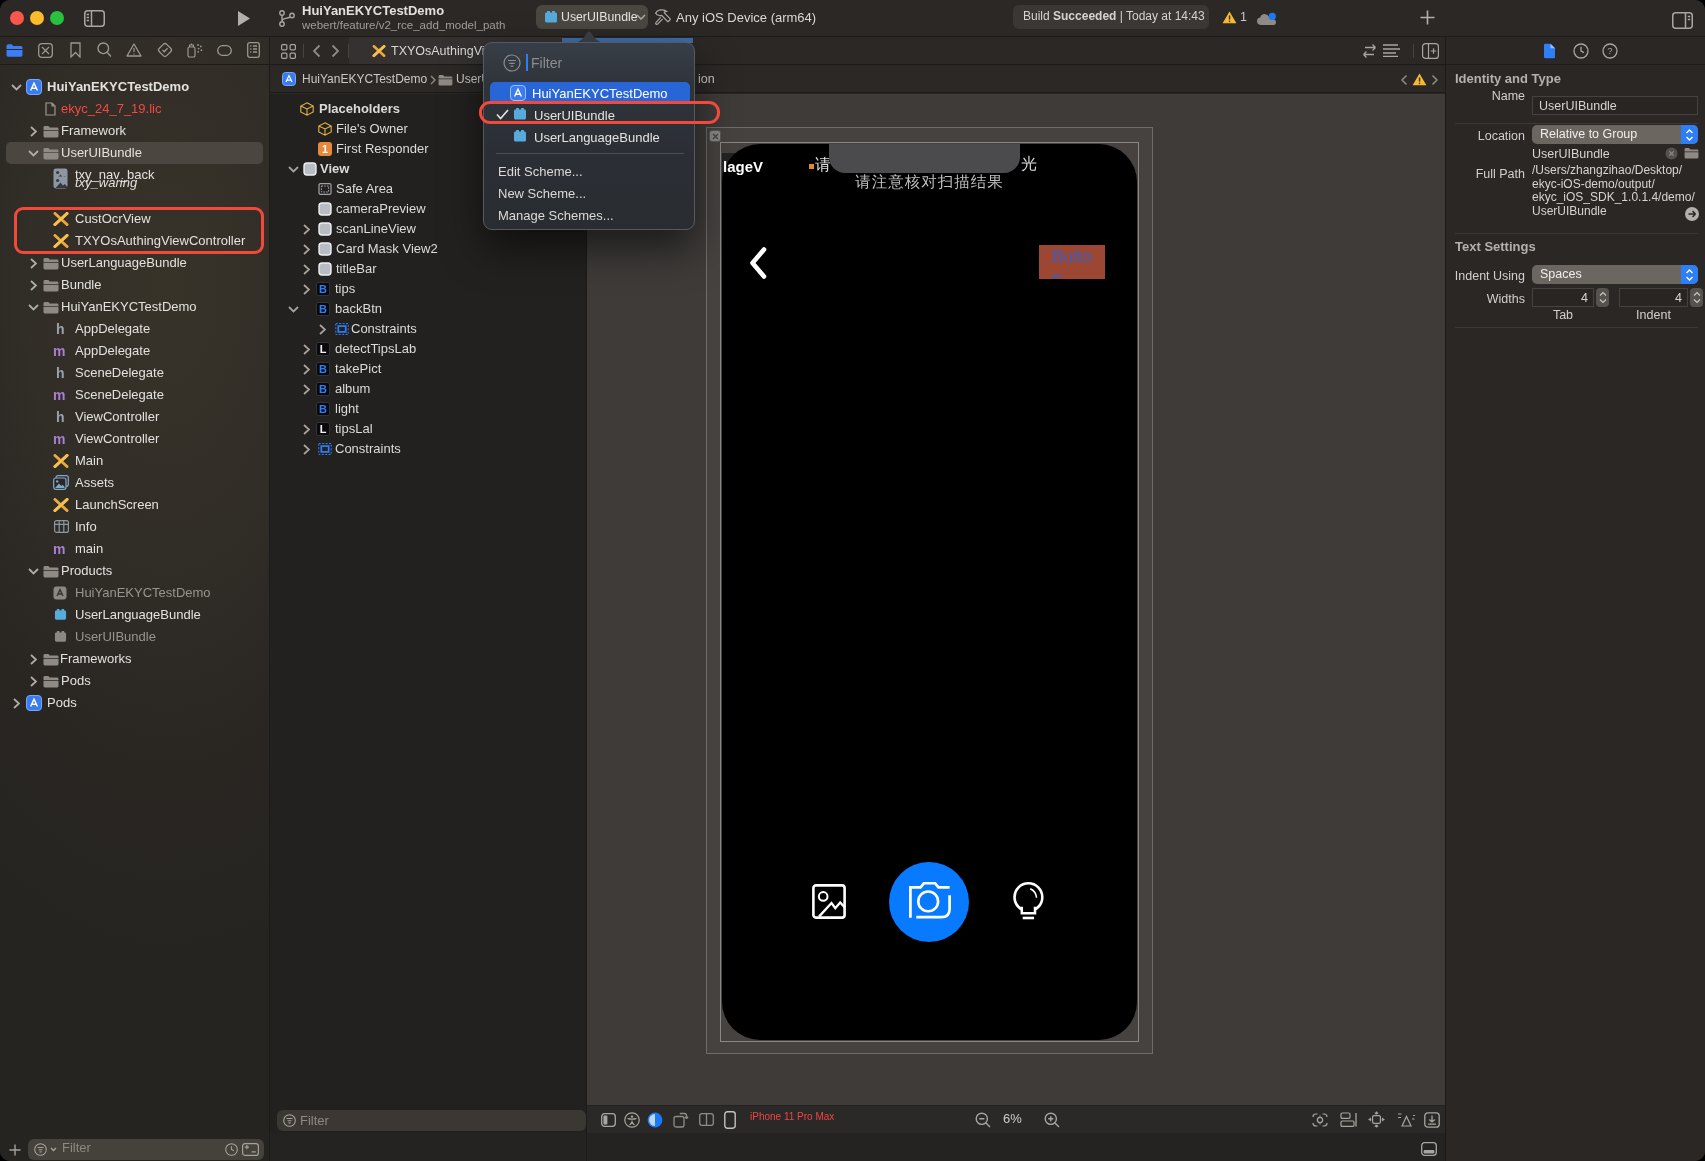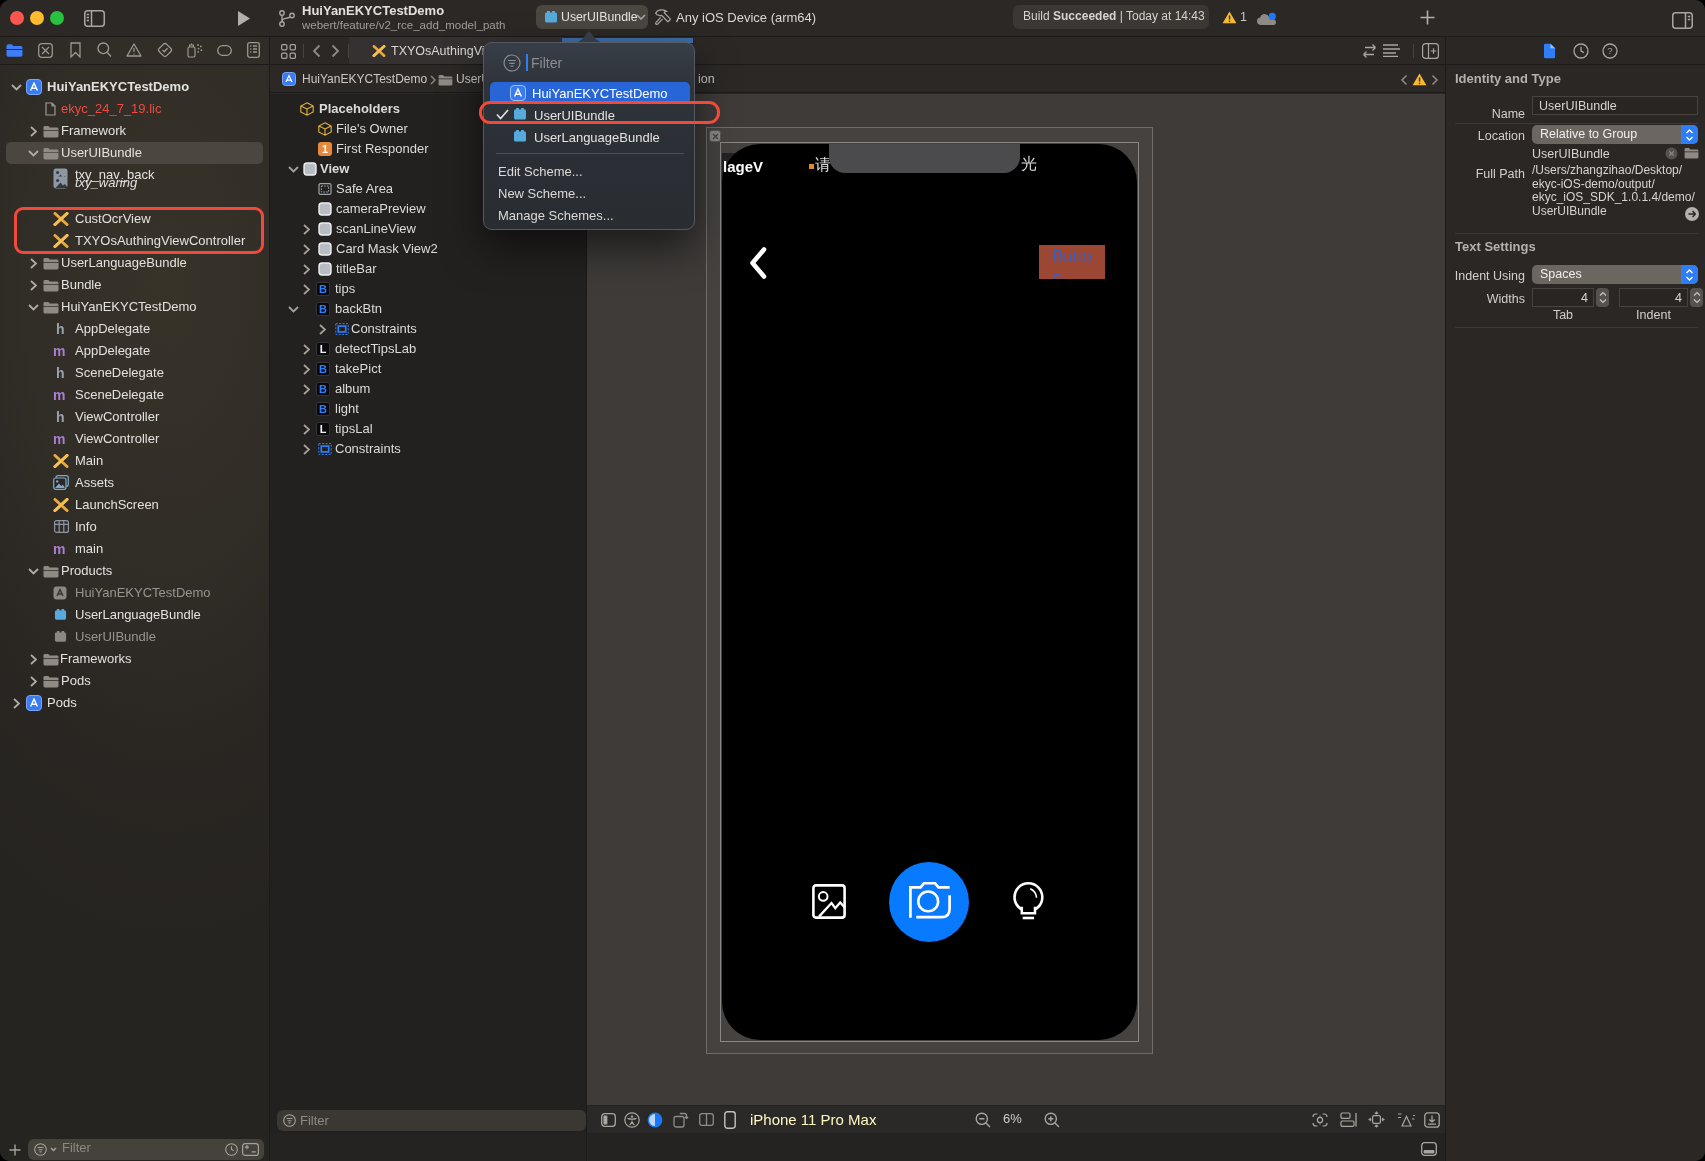--- a/index.html
+++ b/index.html
@@ -654,20 +654,21 @@
 
     <div class="abs" style="left:135px;top:59px;width:41px;height:30px;overflow:hidden;">
       <div class="abs" style="left:1px;top:5px;font-size:15px;font-weight:bold;color:#fff;white-space:nowrap;">lageV</div>
     </div>
 
     <div class="abs" style="left:228px;top:61px;font-size:16px;color:#ddd;">请</div>
     <div class="abs" style="left:222px;top:70px;width:5px;height:5px;background:#e08a2e;"></div>
     <div class="abs" style="left:434px;top:60px;font-size:16px;color:#ddd;">光</div>
     <div class="abs" style="left:242px;top:50px;width:191px;height:29px;background:#4b4a4c;border-radius:0 0 16px 16px;"></div>
 
+    <div class="abs" style="left:135px;top:78px;width:415px;text-align:center;font-size:15.5px;color:#bfbfbf;letter-spacing:1px;">请注意核对扫描结果</div>
 
     <svg class="abs" style="left:161px;top:153px;" width="19" height="32" viewBox="0 0 19 32">
         <path d="M16 2.5 L4.5 16 L16 29.5" stroke="#fff" stroke-width="4.6" fill="none" stroke-linecap="round" stroke-linejoin="round"></path>
       </svg>
     <div class="abs" style="left:452px;top:151px;width:66px;height:34px;background:#9c4734;overflow:hidden;">
       <div class="abs" style="left:13px;top:1px;width:46px;font-size:17px;line-height:21px;color:#3a5ec0;word-break:break-all;">Button</div>
     </div>
 
     <svg class="abs" style="left:225px;top:790px;" width="34" height="35" viewBox="0 0 34 35">
         <g stroke="#fff" stroke-width="2.6" fill="none">
@@ -715,21 +716,21 @@
           <path d="M8 1.5 L12.5 1.5 Q14.8 1.5 14.8 4 L14.8 6.5 M14.8 6.5 L13 4.8 M14.8 6.5 L16.2 4.8" transform="translate(-1.2,0)"></path>
         </g>
       </svg>
     <svg class="abs" style="left:112px;top:7px;" width="15" height="13" viewBox="0 0 15 13">
         <rect x="0.7" y="0.7" width="13.6" height="11.6" rx="2.4" stroke="#8f8b86" stroke-width="1.3" fill="none"></rect>
         <line x1="7.5" y1="0.7" x2="7.5" y2="12.3" stroke="#8f8b86" stroke-width="1.3"></line>
       </svg>
     <svg class="abs" style="left:137px;top:5px;" width="12" height="18" viewBox="0 0 12 18">
         <rect x="0.8" y="0.8" width="10.4" height="16.4" rx="2.6" stroke="#c4c1bd" stroke-width="1.4" fill="none"></rect>
       </svg>
-    <div class="abs" style="left:163px;top:5px;font-size:15px;color:#fef9c3;">iPhone 11 Pro Max</div>
+    <div class="abs" style="left:163px;top:5px;font-size:10px;color:#ef4444;">iPhone 11 Pro Max</div>
     <svg class="abs" style="left:388px;top:6px;" width="16" height="16" viewBox="0 0 16 16">
         <g stroke="#a9a5a0" stroke-width="1.4" fill="none">
           <circle cx="6.8" cy="6.8" r="5.6"></circle>
           <path d="M11 11 L15 15 M4.2 6.8 L9.4 6.8"></path>
         </g>
       </svg>
     <div class="abs" style="left:416px;top:5px;font-size:13px;color:#cfccc9;">6%</div>
     <svg class="abs" style="left:457px;top:6px;" width="16" height="16" viewBox="0 0 16 16">
         <g stroke="#a9a5a0" stroke-width="1.4" fill="none">
           <circle cx="6.8" cy="6.8" r="5.6"></circle>
@@ -789,21 +790,21 @@
             <path d="M8 3.8 L8 8 L11 9.6"></path>
           </g>
         </svg>
       <svg class="abs" style="left:156px;top:6px;" width="16" height="16" viewBox="0 0 16 16">
           <circle cx="8" cy="8" r="7" stroke="#a9a5a0" stroke-width="1.3" fill="none"></circle>
           <text x="8" y="11.4" font-size="9.5" fill="#a9a5a0" text-anchor="middle" font-family="Liberation Sans">?</text>
         </svg>
     </div>
     <div class="ihead" style="top:34px;">Identity and Type</div>
 
-    <div class="ilabel" style="left:0px;top:70px;width:79px;">Name</div>
+    <div class="ilabel" style="left:0px;top:52px;width:79px;">Name</div>
     <div class="abs" style="left:86px;top:59px;width:166px;height:19px;background:#282522;border:1px solid #46433f;">
       <div class="abs" style="left:6px;top:2px;font-size:12.5px;color:#d6d4d1;">UserUIBundle</div>
     </div>
     <div class="isep" style="top:86px;"></div>
 
     <div class="ilabel" style="left:0px;top:92px;width:79px;">Location</div>
     <div class="abs" style="left:86px;top:88px;width:166px;height:19px;background:#6b6660;border-radius:5px;">
       <div class="abs" style="left:8px;top:2px;font-size:12.5px;color:#f0efed;">Relative to Group</div>
       <div class="abs" style="right:0;top:0;width:17px;height:19px;background:#2e7ef7;border-radius:0 5px 5px 0;"></div>
       <svg class="abs" style="right:4px;top:3.5px;" width="9" height="12" viewBox="0 0 9 12">

